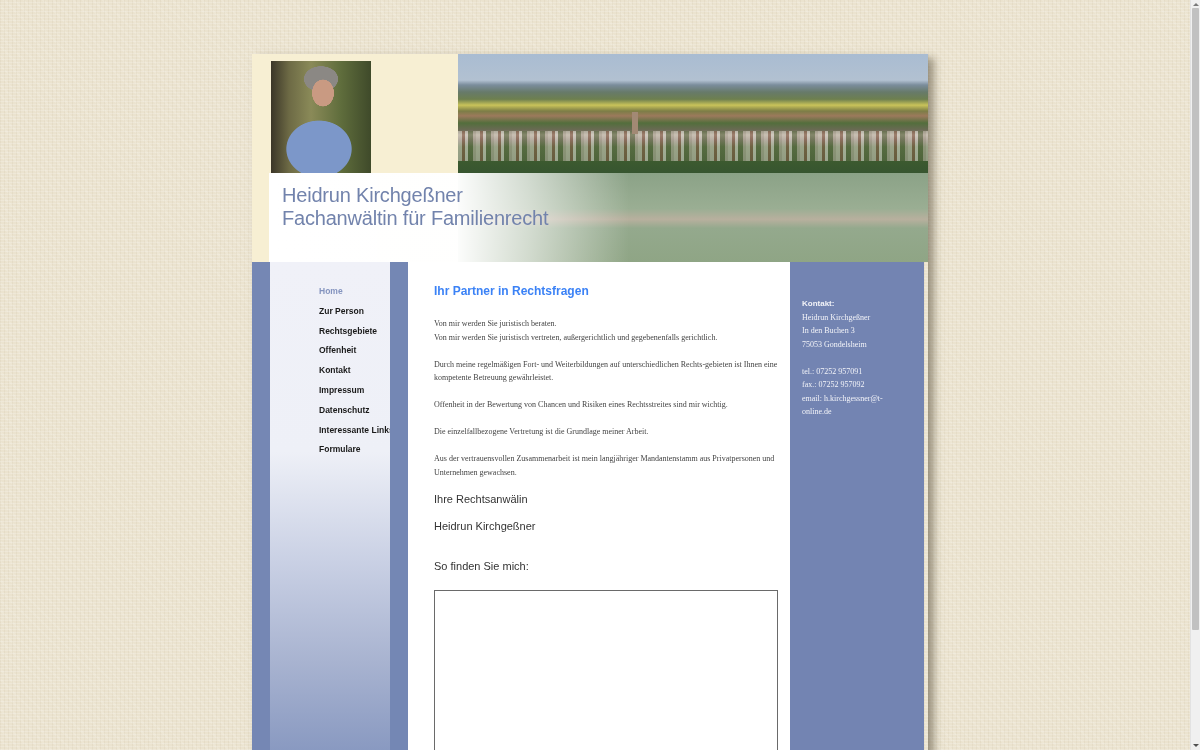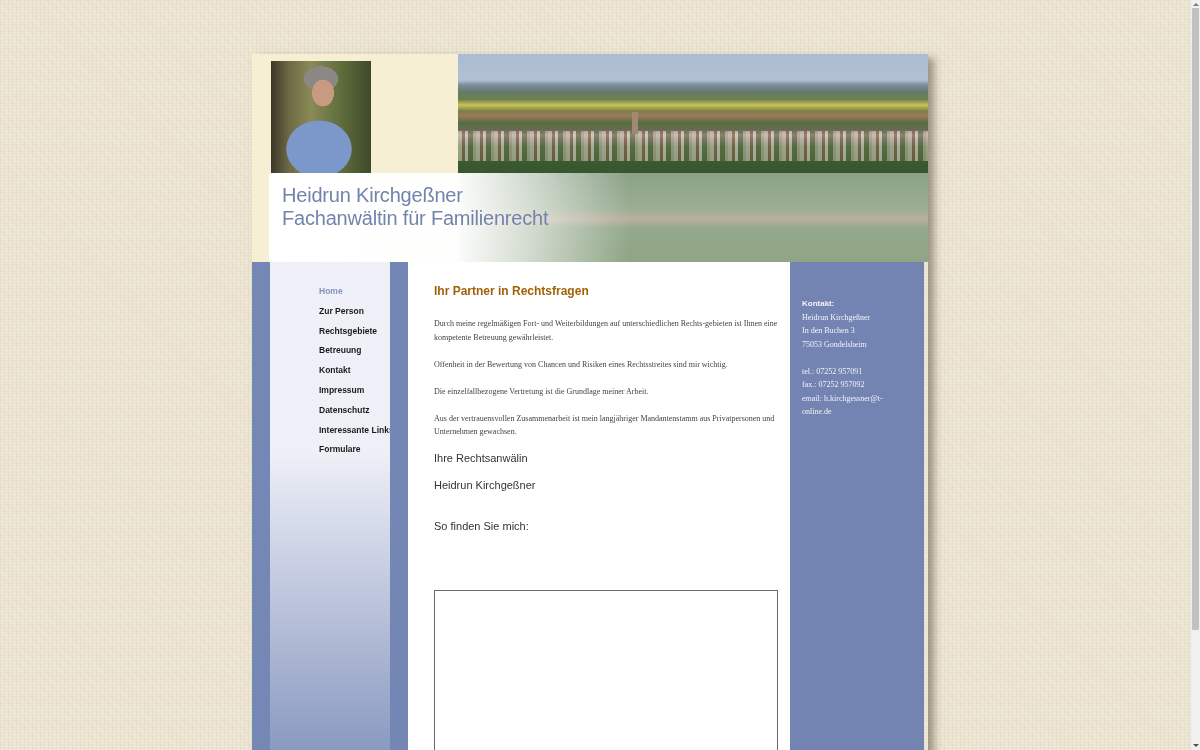--- a/index.html
+++ b/index.html
@@ -109,21 +109,21 @@
 
   
   .main {
     position: absolute; left: 156px; top: 208px;
     width: 382px; height: 500px;
     background: #ffffff;
   }
   .main-inner { position: absolute; left: 26px; top: 22px; width: 346px; }
   .main h1 {
     margin: 0 0 19px 0;
-    font-size: 12px; font-weight: bold; color: #a16207;
+    font-size: 12px; font-weight: bold; color: #3b82f6;
     font-family: "Liberation Sans", sans-serif;
   }
   .main p {
     margin: 0 0 13.5px 0;
     font-family: "Liberation Serif", serif;
     font-size: 8px; line-height: 13.5px; color: #444444;
   }
   .main p.sans { font-family: "Liberation Sans", sans-serif; font-size: 11px; color: #333; }
   .main p.gap { margin-top: 27px; }
   .map-frame {
@@ -181,34 +181,38 @@
       <div>Fachanwältin für Familienrecht</div>
     </div>
   </div>
 
   <div class="left-col">
     <div class="nav">
       <ul>
         <li class="active">Home</li>
         <li>Zur Person</li>
         <li>Rechtsgebiete</li>
-        <li>Betreuung</li>
+        <li>Offenheit</li>
         <li>Kontakt</li>
         <li>Impressum</li>
         <li>Datenschutz</li>
         <li>Interessante Links</li>
         <li>Formulare</li>
       </ul>
     </div>
     <div class="nav-edge"></div>
   </div>
 
   <div class="main">
     <div class="main-inner">
       <h1>Ihr Partner in Rechtsfragen</h1>
+      <p>
+        <span>Von mir werden Sie juristisch beraten.</span><br>
+        <span>Von mir werden Sie juristisch vertreten, außergerichtlich und gegebenenfalls gerichtlich.</span>
+      </p>
       <p>Durch meine regelmäßigen Fort- und Weiterbildungen auf unterschiedlichen Rechts-gebieten ist Ihnen eine kompetente Betreuung gewährleistet.</p>
       <p>Offenheit in der Bewertung von Chancen und Risiken eines Rechtsstreites sind mir wichtig.</p>
       <p>Die einzelfallbezogene Vertretung ist die Grundlage meiner Arbeit.</p>
       <p>Aus der vertrauensvollen Zusammenarbeit ist mein langjähriger Mandantenstamm aus Privatpersonen und Unternehmen gewachsen.</p>
       <p class="sans">Ihre Rechtsanwälin</p>
       <p class="sans">Heidrun Kirchgeßner</p>
       <p class="sans gap">So finden Sie mich:</p>
     </div>
     <div class="map-frame"></div>
   </div>

